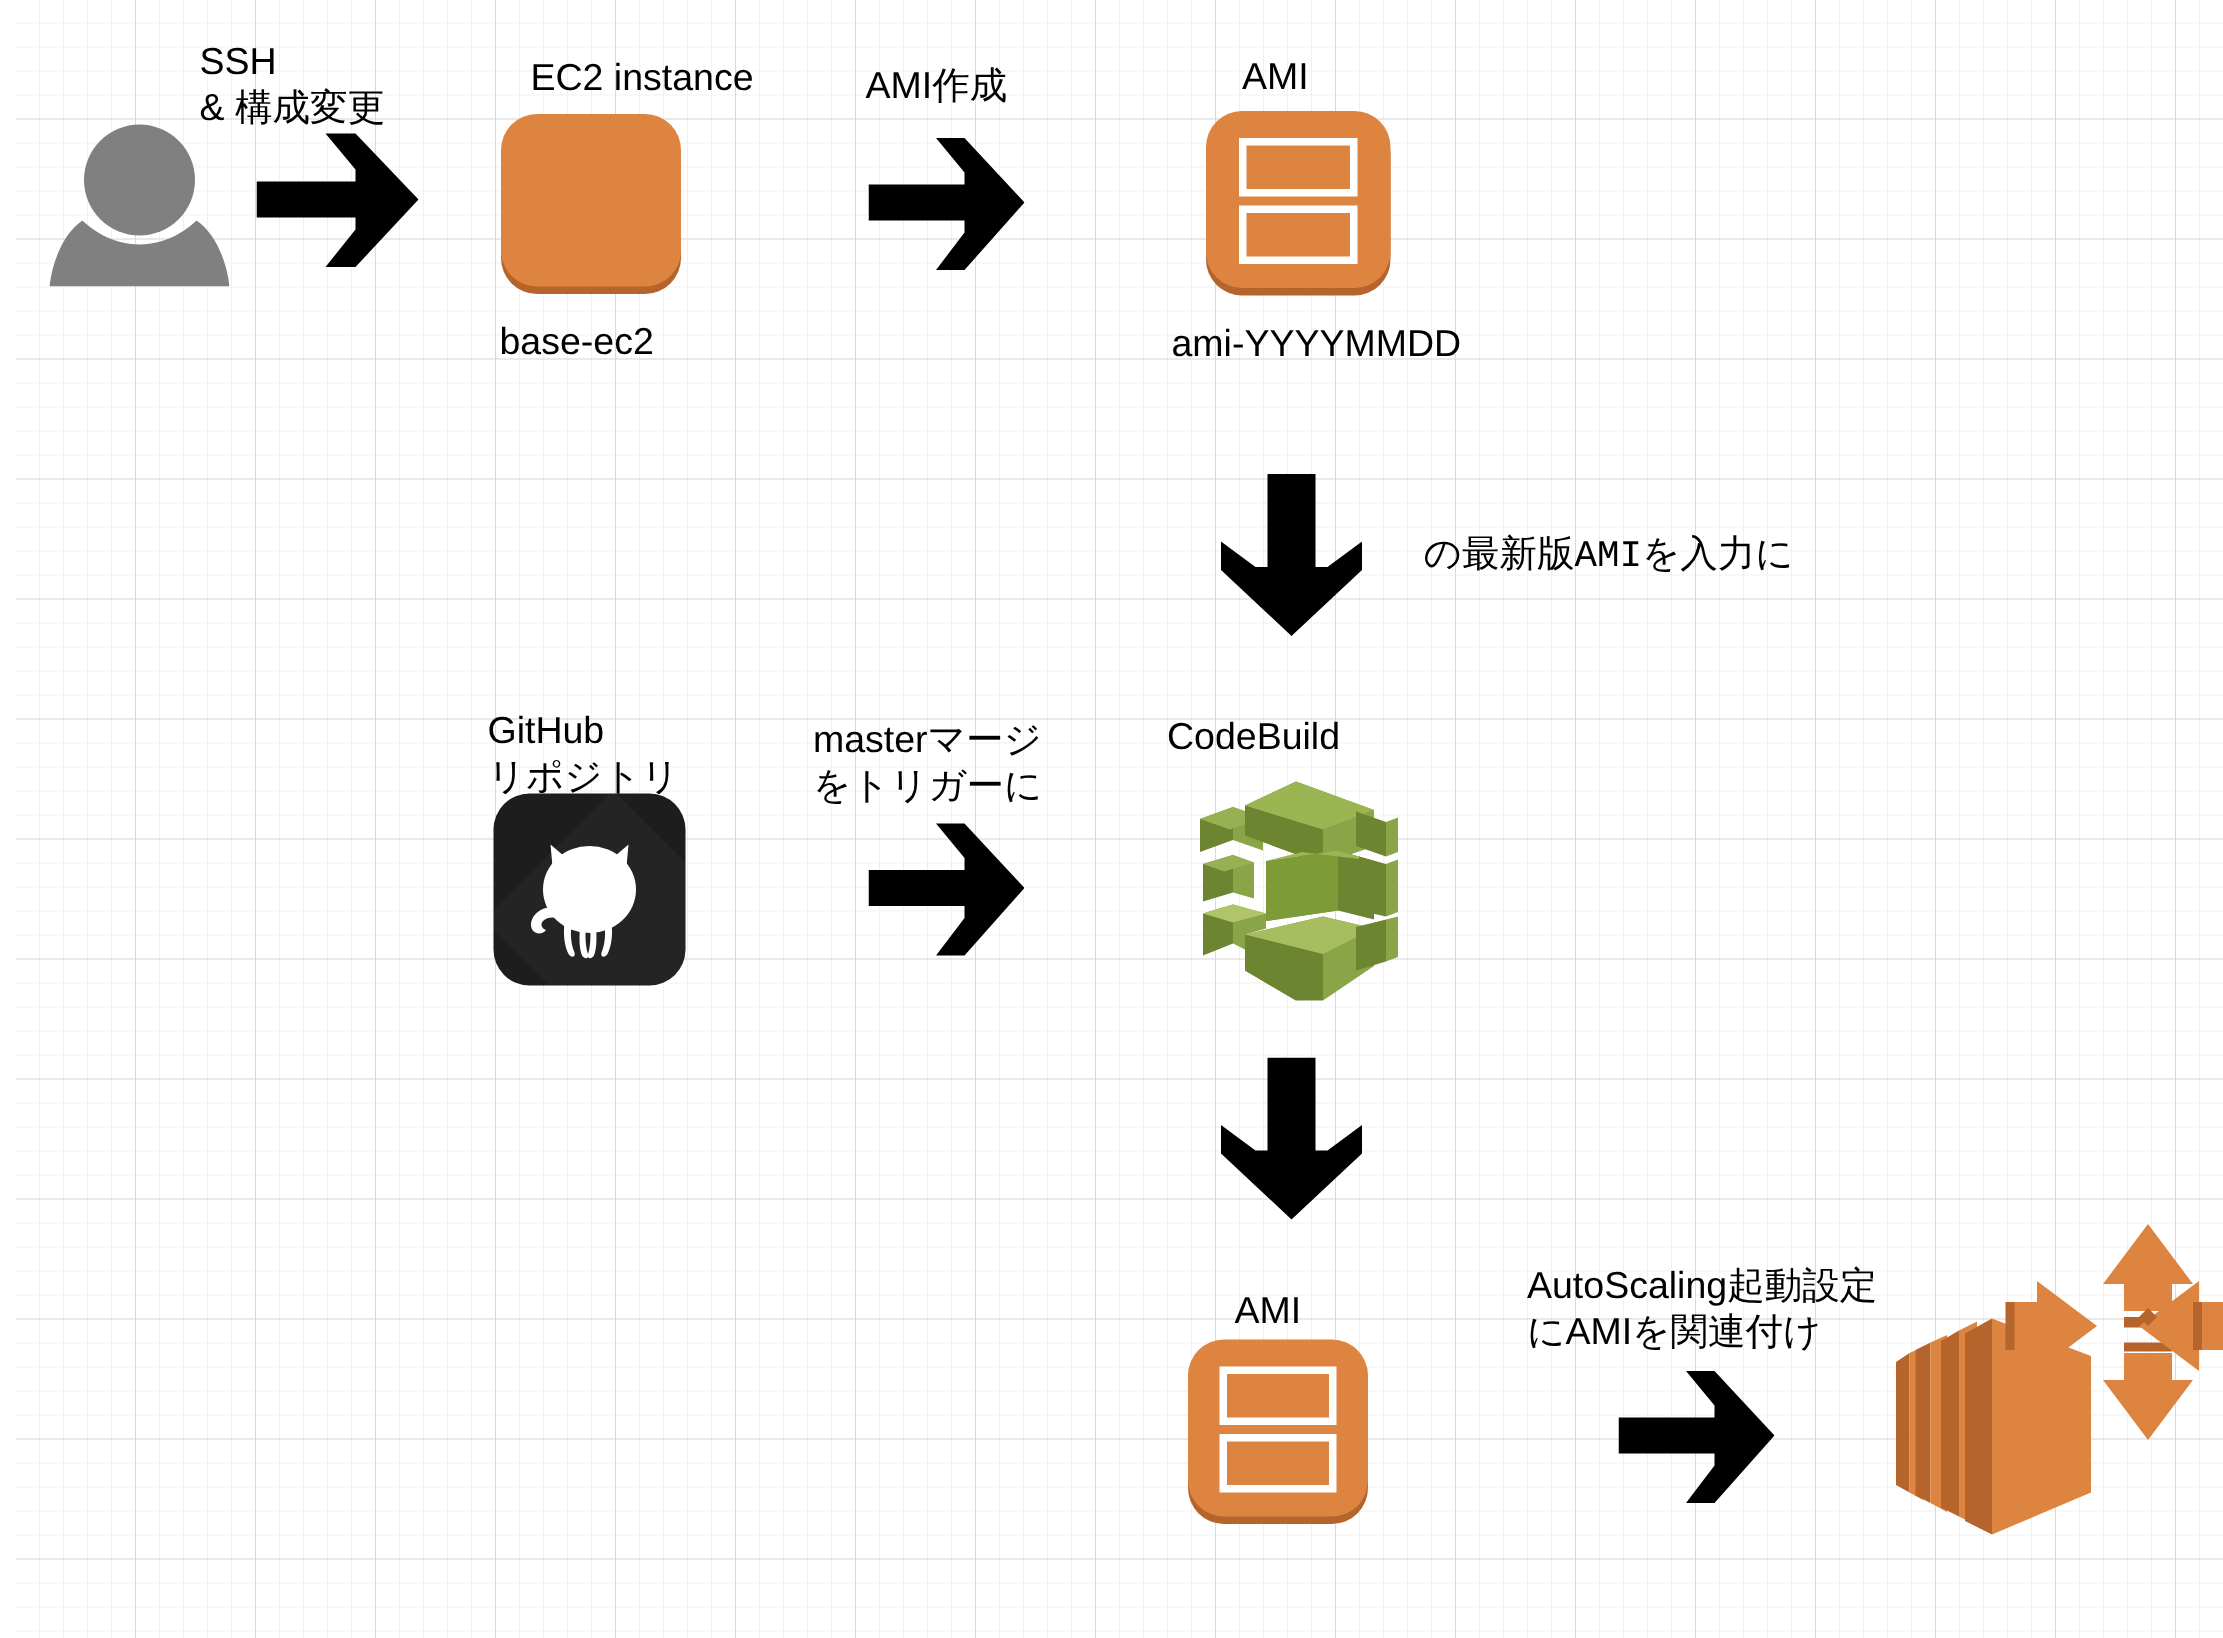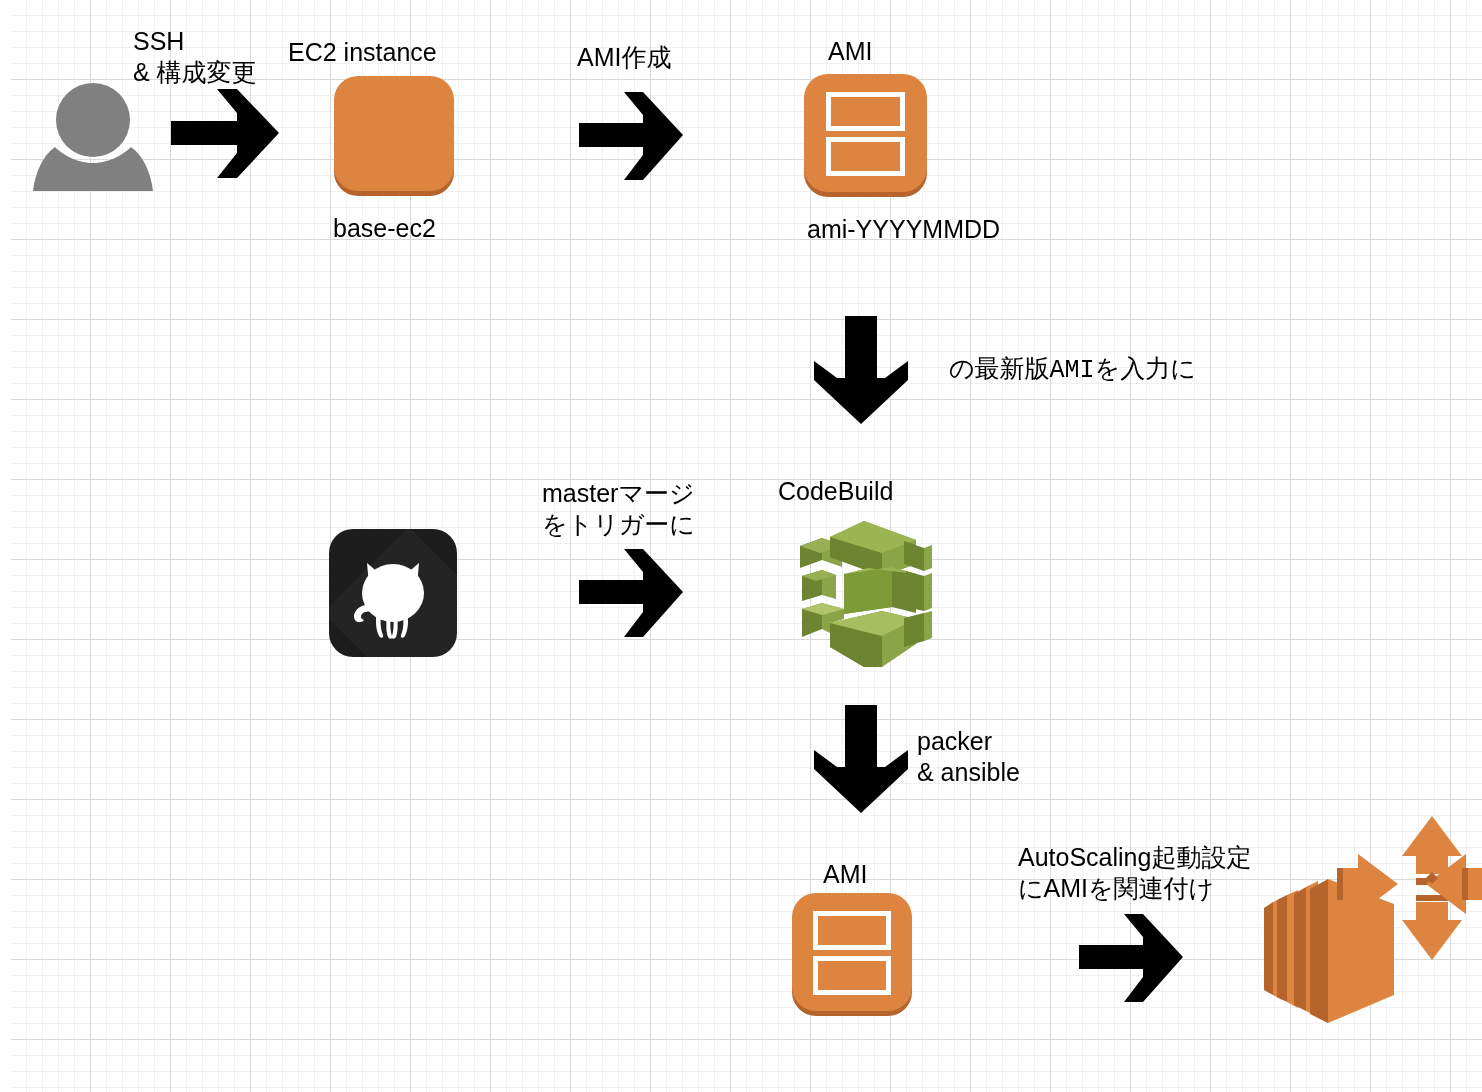--- a/index.html
+++ b/index.html
@@ -108,21 +108,21 @@
 
   <div class="lbl" style="left:122px; top:26px; width:180px;">SSH
 &amp; 構成変更</div>
 
   <div class="arrow" style="left:160px; top:87px; width:108px; height:93px;">
     <svg width="108" height="93" viewBox="0 0 108 93">
       <path d="M0 34 L66 34 L66 26 L46 2 L66 2 L108 46 L66 91 L46 91 L66 66 L66 58 L0 58 Z" fill="#000000"></path>
     </svg>
   </div>
 
-  <div class="lbl" style="left:277px; top:37px; width:220px;">EC2 instance</div>
+  <div class="lbl" style="left:307px; top:37px; width:220px;text-align:center;">EC2 instance</div>
 
   <div class="ec2box" style="left:323px; top:76px; width:120px; height:115px;"></div>
 
   <div class="lbl" style="left:322px; top:213px; width:220px;">base-ec2</div>
 
   <div class="lbl" style="left:566px; top:42px; width:200px;">AMI作成</div>
 
   <div class="arrow" style="left:568px; top:90px; width:104px; height:92px;">
     <svg width="104" height="92" viewBox="0 0 104 92">
       <path d="M0 33 L64 33 L64 25 L45 2 L64 2 L104 45 L64 90 L45 90 L64 65 L64 57 L0 57 Z" fill="#000000"></path>
@@ -137,30 +137,32 @@
       <i></i>
       <i></i>
     </div>
     <div class="ami-band" style="left:22px; top:63px; width:79px; height:39px;">
       <i></i>
       <i></i>
       <i></i>
     </div>
   </div>
 
-  <div class="lbl" style="left:796px; top:214px; width:300px;">ami-YYYYMMDD</div>
+  <div class="lbl" style="left:770px; top:214px; width:300px;">ami-YYYYMMDD</div>
 
   <div class="arrow" style="left:801px; top:316px; width:98px; height:108px;">
     <svg width="98" height="108" viewBox="0 0 98 108">
       <path d="M33 0 L65 0 L65 62 L73 62 L96 45 L96 64 L49 108 L2 64 L2 45 L25 62 L33 62 Z" fill="#000000"></path>
     </svg>
   </div>
 
   <div class="lbl" style="left:938px; top:355px; width:330px;font-family:Liberation Mono, monospace;">の最新版AMIを入力に</div>
 
+  <div class="lbl" style="left:314px; top:472px; width:220px;">GitHub
+リポジトリ</div>
 
   <div class="ghbox" style="left:318px; top:529px; width:128px; height:128px;">
     <div class="gh-shadow"></div>
     <svg width="128" height="128" viewBox="0 0 128 128" style="position:absolute;left:0;top:0;">
 
       <path d="M38 34 L40 56 L52 46 Z" fill="#ffffff"></path>
       <path d="M90 34 L88 56 L76 46 Z" fill="#ffffff"></path>
 
       <ellipse cx="64" cy="64" rx="31" ry="29" fill="#ffffff"></ellipse>
 
@@ -224,22 +226,20 @@
       <polygon points="128,94 136,92 136,119 128,122" fill="#8aa448"></polygon>
     </svg>
   </div>
 
   <div class="arrow" style="left:801px; top:705px; width:98px; height:108px;">
     <svg width="98" height="108" viewBox="0 0 98 108">
       <path d="M33 0 L65 0 L65 62 L73 62 L96 45 L96 64 L49 108 L2 64 L2 45 L25 62 L33 62 Z" fill="#000000"></path>
     </svg>
   </div>
 
-  <div class="lbl" style="left:906px; top:726px; width:240px;">packer
-&amp; ansible</div>
 
   <div class="lbl" style="left:812px; top:859px; width:140px;">AMI</div>
 
   <div class="amibox" style="left:781px; top:893px; width:120px; height:118px;">
     <div class="ami-band" style="left:21px; top:18px; width:78px; height:39px;">
       <i></i>
       <i></i>
       <i></i>
     </div>
     <div class="ami-band" style="left:21px; top:63px; width:78px; height:39px;">

